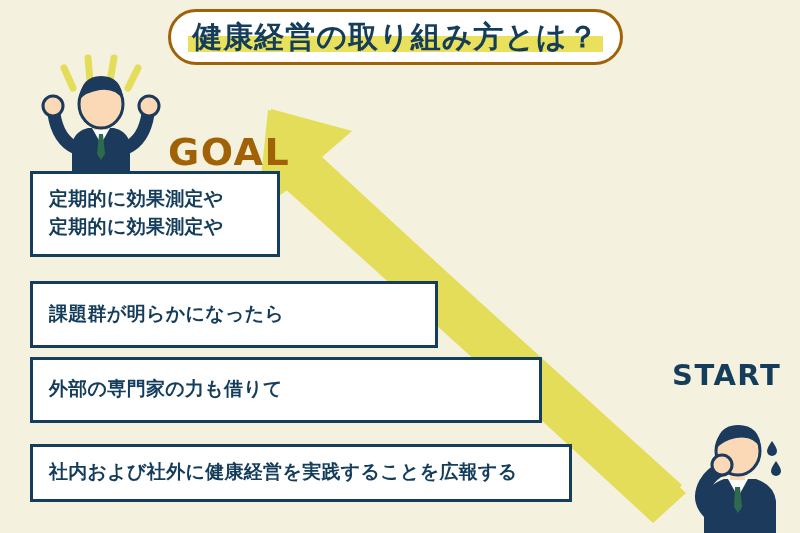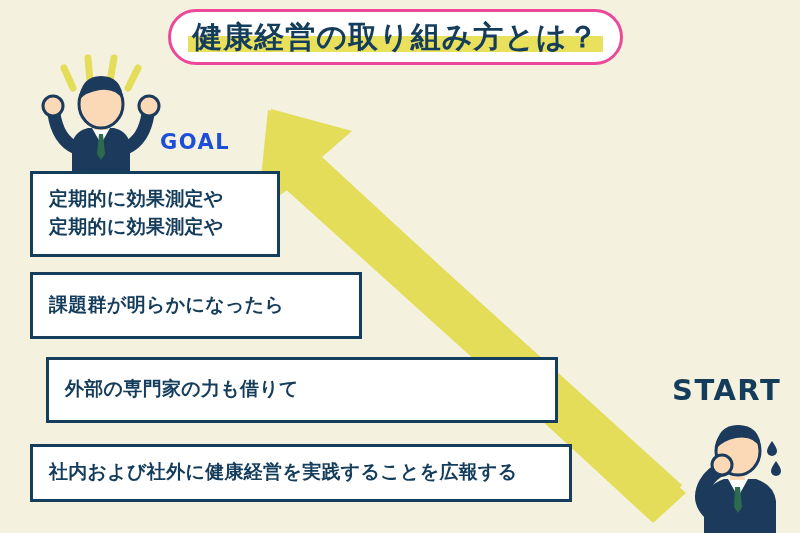--- a/index.html
+++ b/index.html
@@ -21,21 +21,21 @@
   }
 
   
   .title-box {
     position: absolute;
     left: 168px;
     top: 9px;
     width: 455px;
     height: 56px;
     background: #ffffff;
-    border: 3px solid #ec4899;
+    border: 3px solid #a16207;
     border-radius: 28px;
     box-sizing: border-box;
     display: flex;
     align-items: center;
     justify-content: center;
   }
   .title-inner {
     position: relative;
     display: inline-block;
     line-height: 1;
@@ -82,43 +82,42 @@
   }
   .step-line {
     font-size: 19px;
     font-weight: bold;
     color: #143c5b;
     line-height: 1.45;
     white-space: nowrap;
     letter-spacing: 0.3px;
   }
   #box-1 { left: 30px; top: 171px; width: 250px; height: 86px; }
-  #box-2 { left: 30px; top: 272px; width: 332px; height: 67px; }
-  #box-3 { left: 30px; top: 357px; width: 512px; height: 66px; margin-left: 16px; }
+  #box-2 { left: 30px; top: 281px; width: 408px; height: 67px; }
+  #box-3 { left: 30px; top: 357px; width: 512px; height: 66px; }
   #box-4 { left: 30px; top: 444px; width: 542px; height: 58px; }
 
   
   .goal-label {
     position: absolute;
-    left: 160px;
+    left: 168px;
     top: 130px;
-    font-size: 21px;
-    font-weight: bold;
-    color: #1d4ed8;
+    font-size: 38px;
+    font-weight: bold;
+    color: #a16207;
     letter-spacing: 1.5px;
   }
   .start-label {
     position: absolute;
     left: 672px;
     top: 358px;
     font-size: 29px;
     font-weight: bold;
     color: #143c5b;
     letter-spacing: 1.5px;
-    margin-top: 15px;
   }
 
   
   .figure {
     position: absolute;
   }
   #figure-goal { left: 28px; top: 48px; width: 136px; height: 130px; }
   #figure-start { left: 672px; top: 405px; width: 128px; height: 128px; }
 </style>
 </head>

